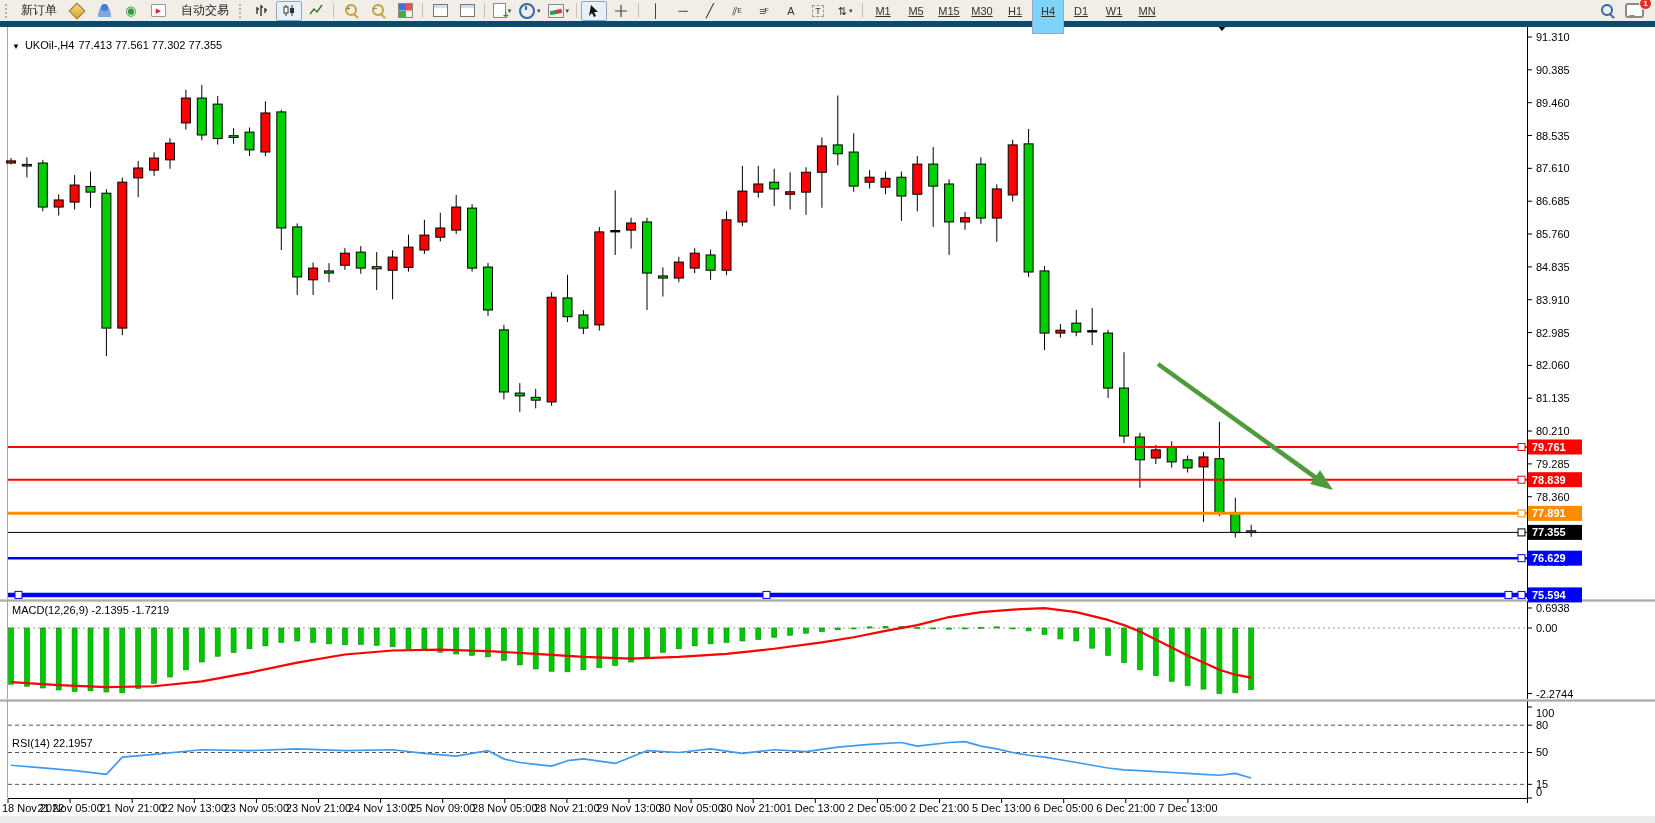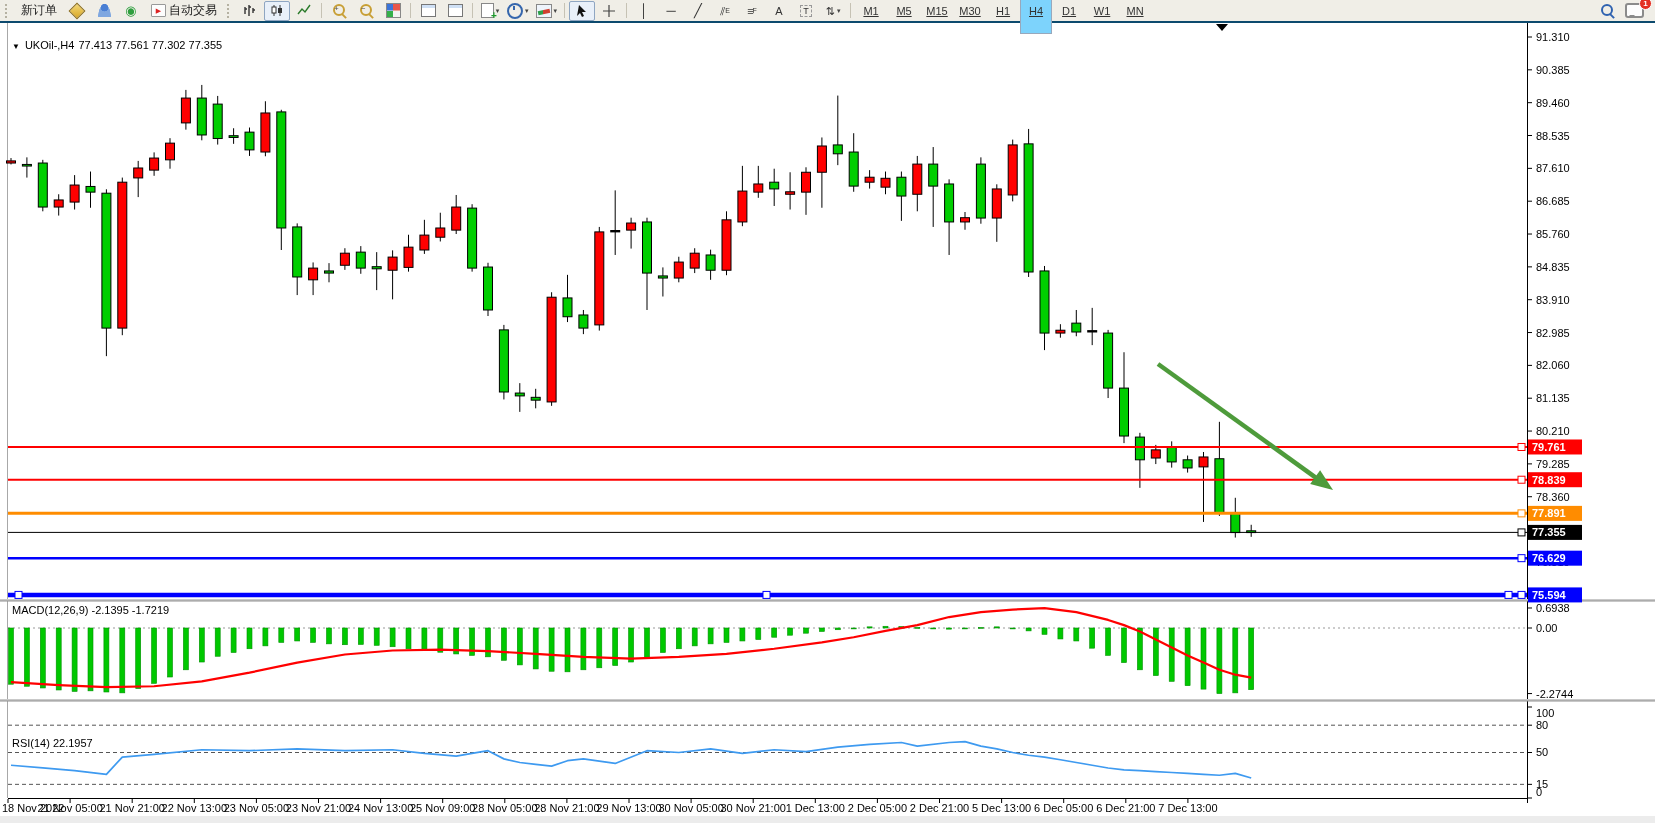--- a/index.html
+++ b/index.html
@@ -1,18 +1,18 @@
 <!DOCTYPE html>
 <html><head>
 <meta charset="utf-8">
 <style>
   html,body{margin:0;padding:0;background:#fff;font-family:"Liberation Sans",sans-serif;}
   #app{position:relative;width:1655px;height:823px;overflow:hidden;background:#fff;}
   
-  #toolbar{position:relative;z-index:5;height:21px;background:#f0eee7;border-bottom:2px solid #0c4a6e;
+  #toolbar{position:relative;z-index:5;height:21px;background:#f0eee7;border-bottom:6px solid #0c4a6e;
            display:flex;align-items:center;gap:1px;padding:0 2px;font-size:12px;color:#222;}
   .grip{width:4px;height:14px;border-left:2px dotted #b5b1a2;margin:0 3px;}
   .sep{width:1px;height:15px;background:#c6c2b4;margin:0 3px;}
   .tb{height:18px;min-width:20px;display:flex;align-items:center;justify-content:center;
       padding:0 2px;border:1px solid transparent;border-radius:2px;cursor:default;position:relative;}
   .tb.active{background:#e9f0f9;border:1px solid #8fa6c2;}
   .tb.texty{padding:0 5px;}
   .caret{font-size:7px;color:#444;margin-left:2px;}
   .tf{height:17px;min-width:24px;display:flex;align-items:center;justify-content:center;
       font-size:11px;color:#333;border:1px solid transparent;padding:14px 3px;text-decoration:underline;}
@@ -74,21 +74,21 @@
     <div class="tb">
         <span class="person"></span>
       </div>
     <div class="tb">
         <span class="sonar">◉</span>
       </div>
     <div class="tb texty">
       <span class="atico">
           <span>▶</span>
         </span>
-      <span style="margin-left:3px">自动交易</span>
+      <span style="margin-left:15px">自动交易</span>
     </div>
     <div class="grip"></div>
     <div class="tb">
       <svg width="15" height="13">
           <path d="M2 10V3M2 5h2M6 12V1M6 3h2M10 9V4M10 6h2" stroke="#333" fill="none" stroke-width="1.4"></path>
         </svg>
     </div>
     <div class="tb active">
       <svg width="15" height="13">
           <path d="M4 1v11M10 1v11" stroke="#333" stroke-width="1"></path>

